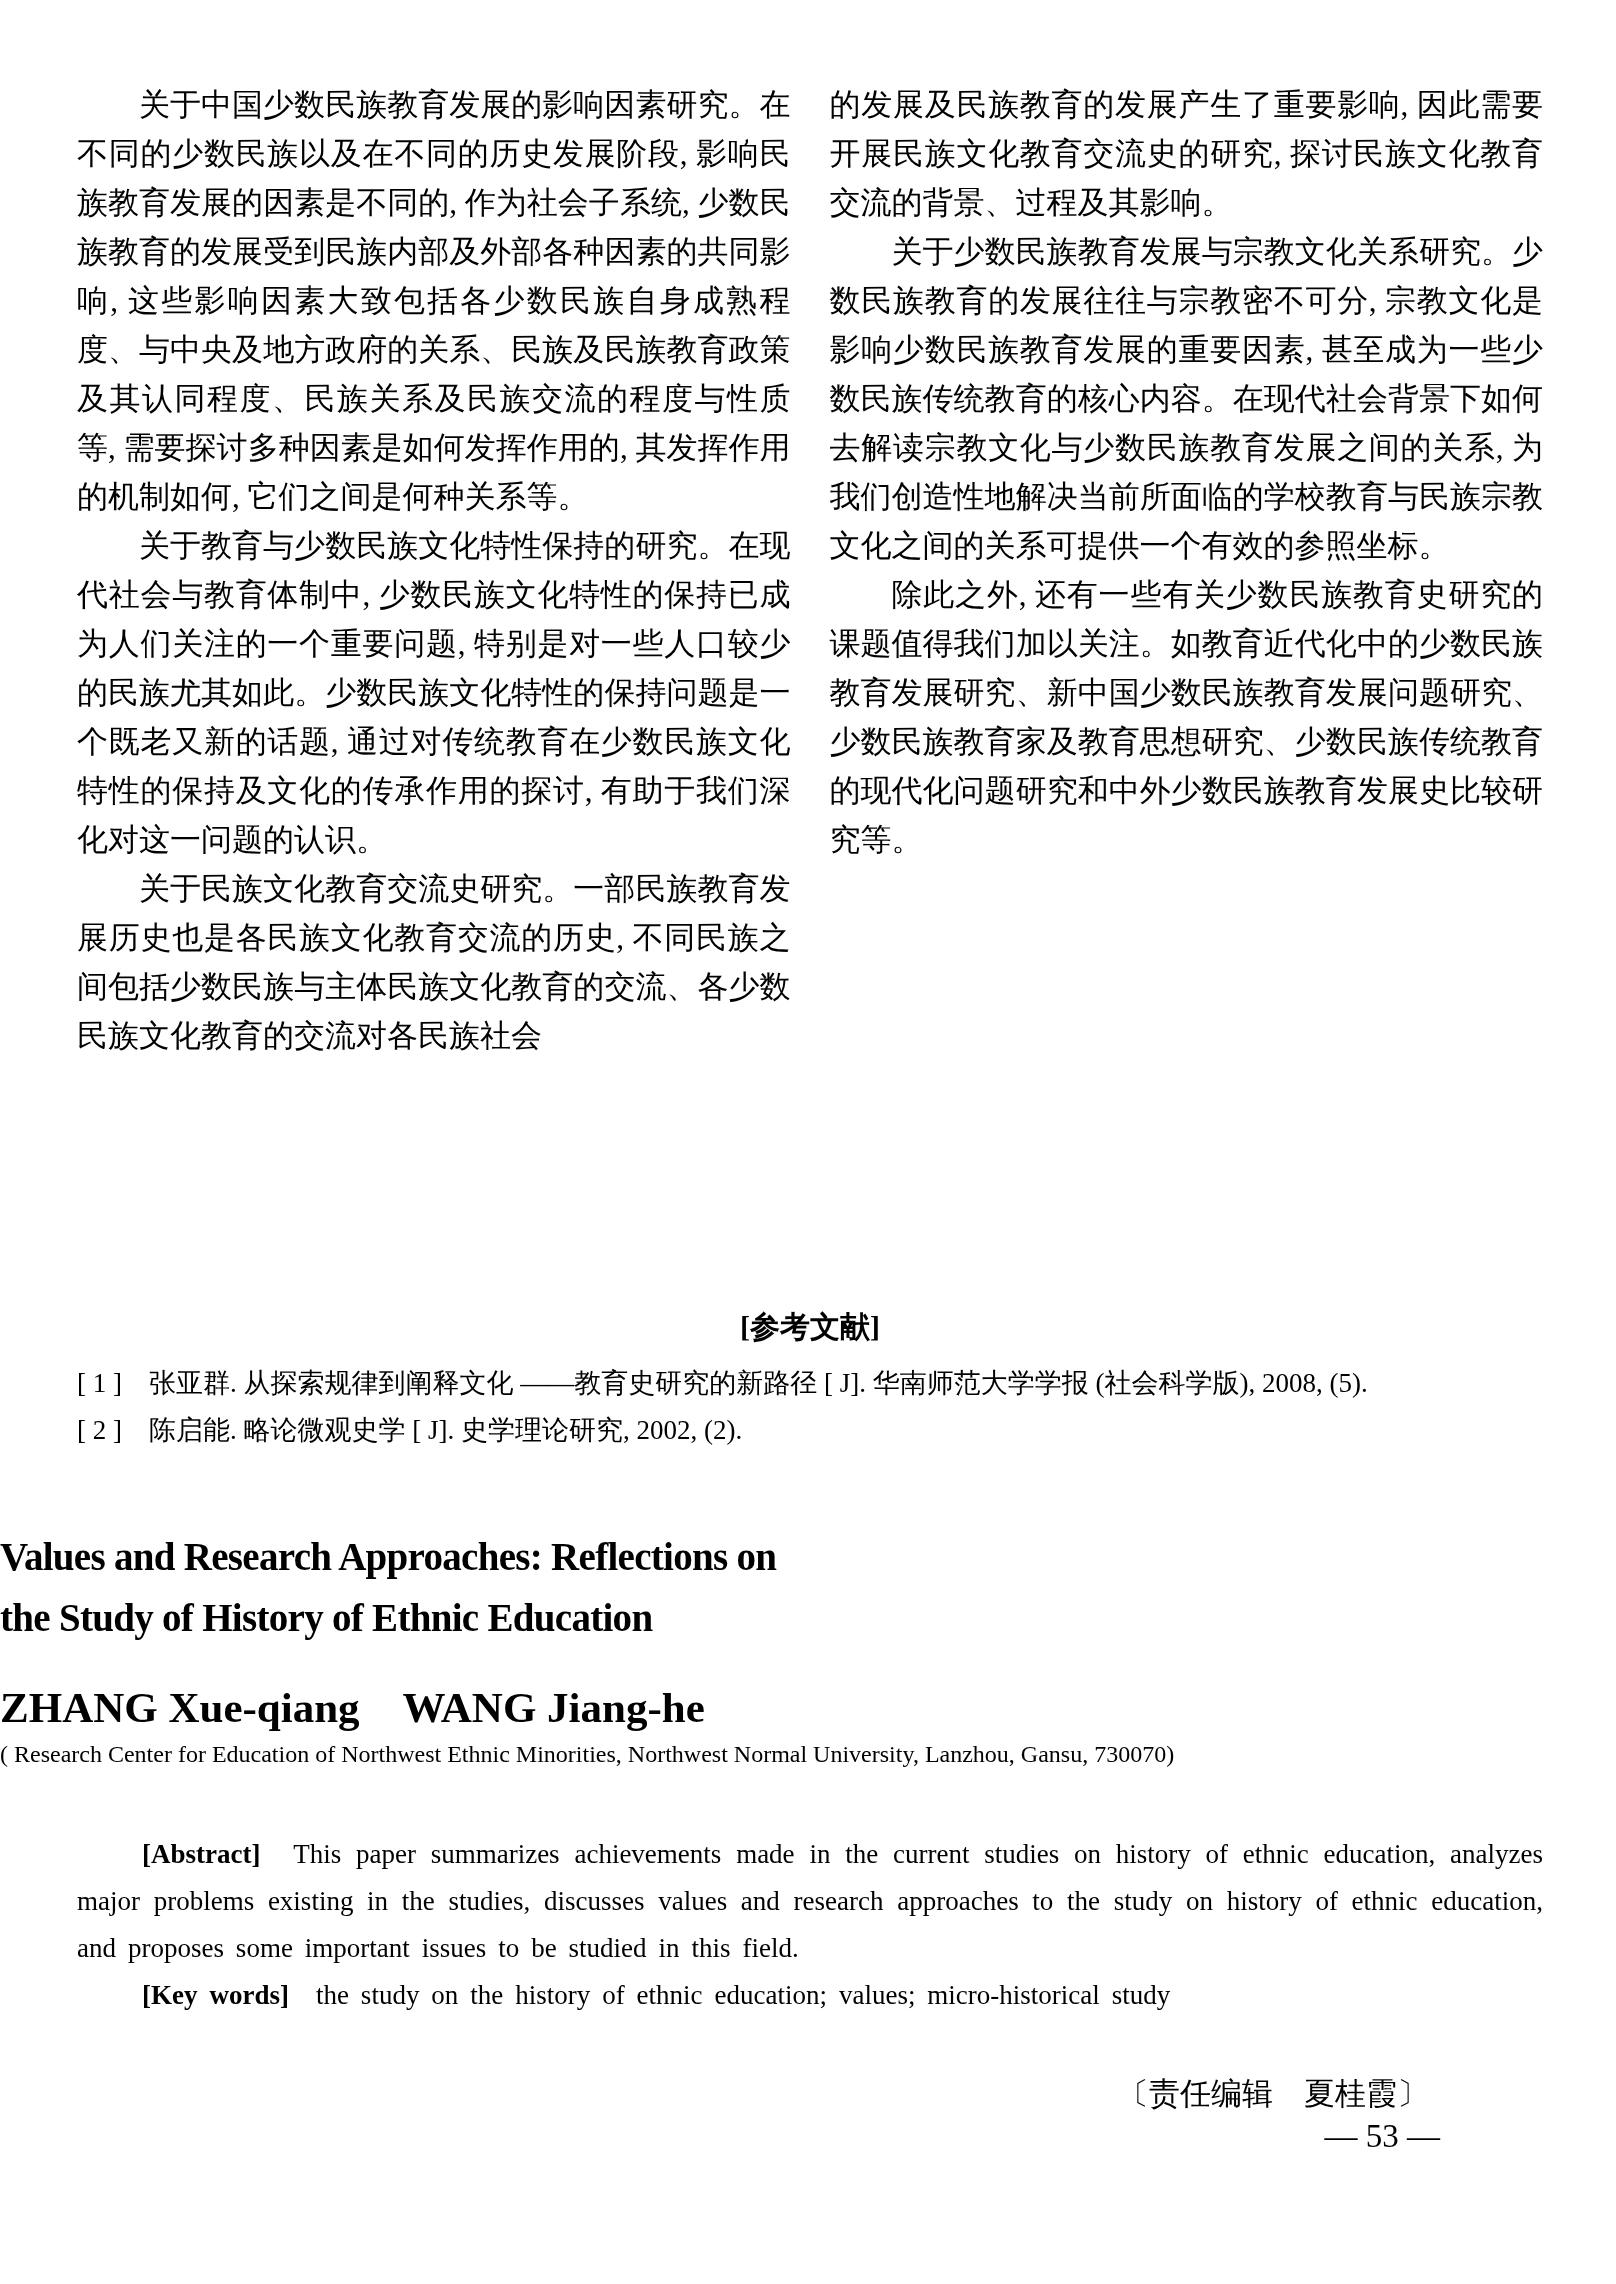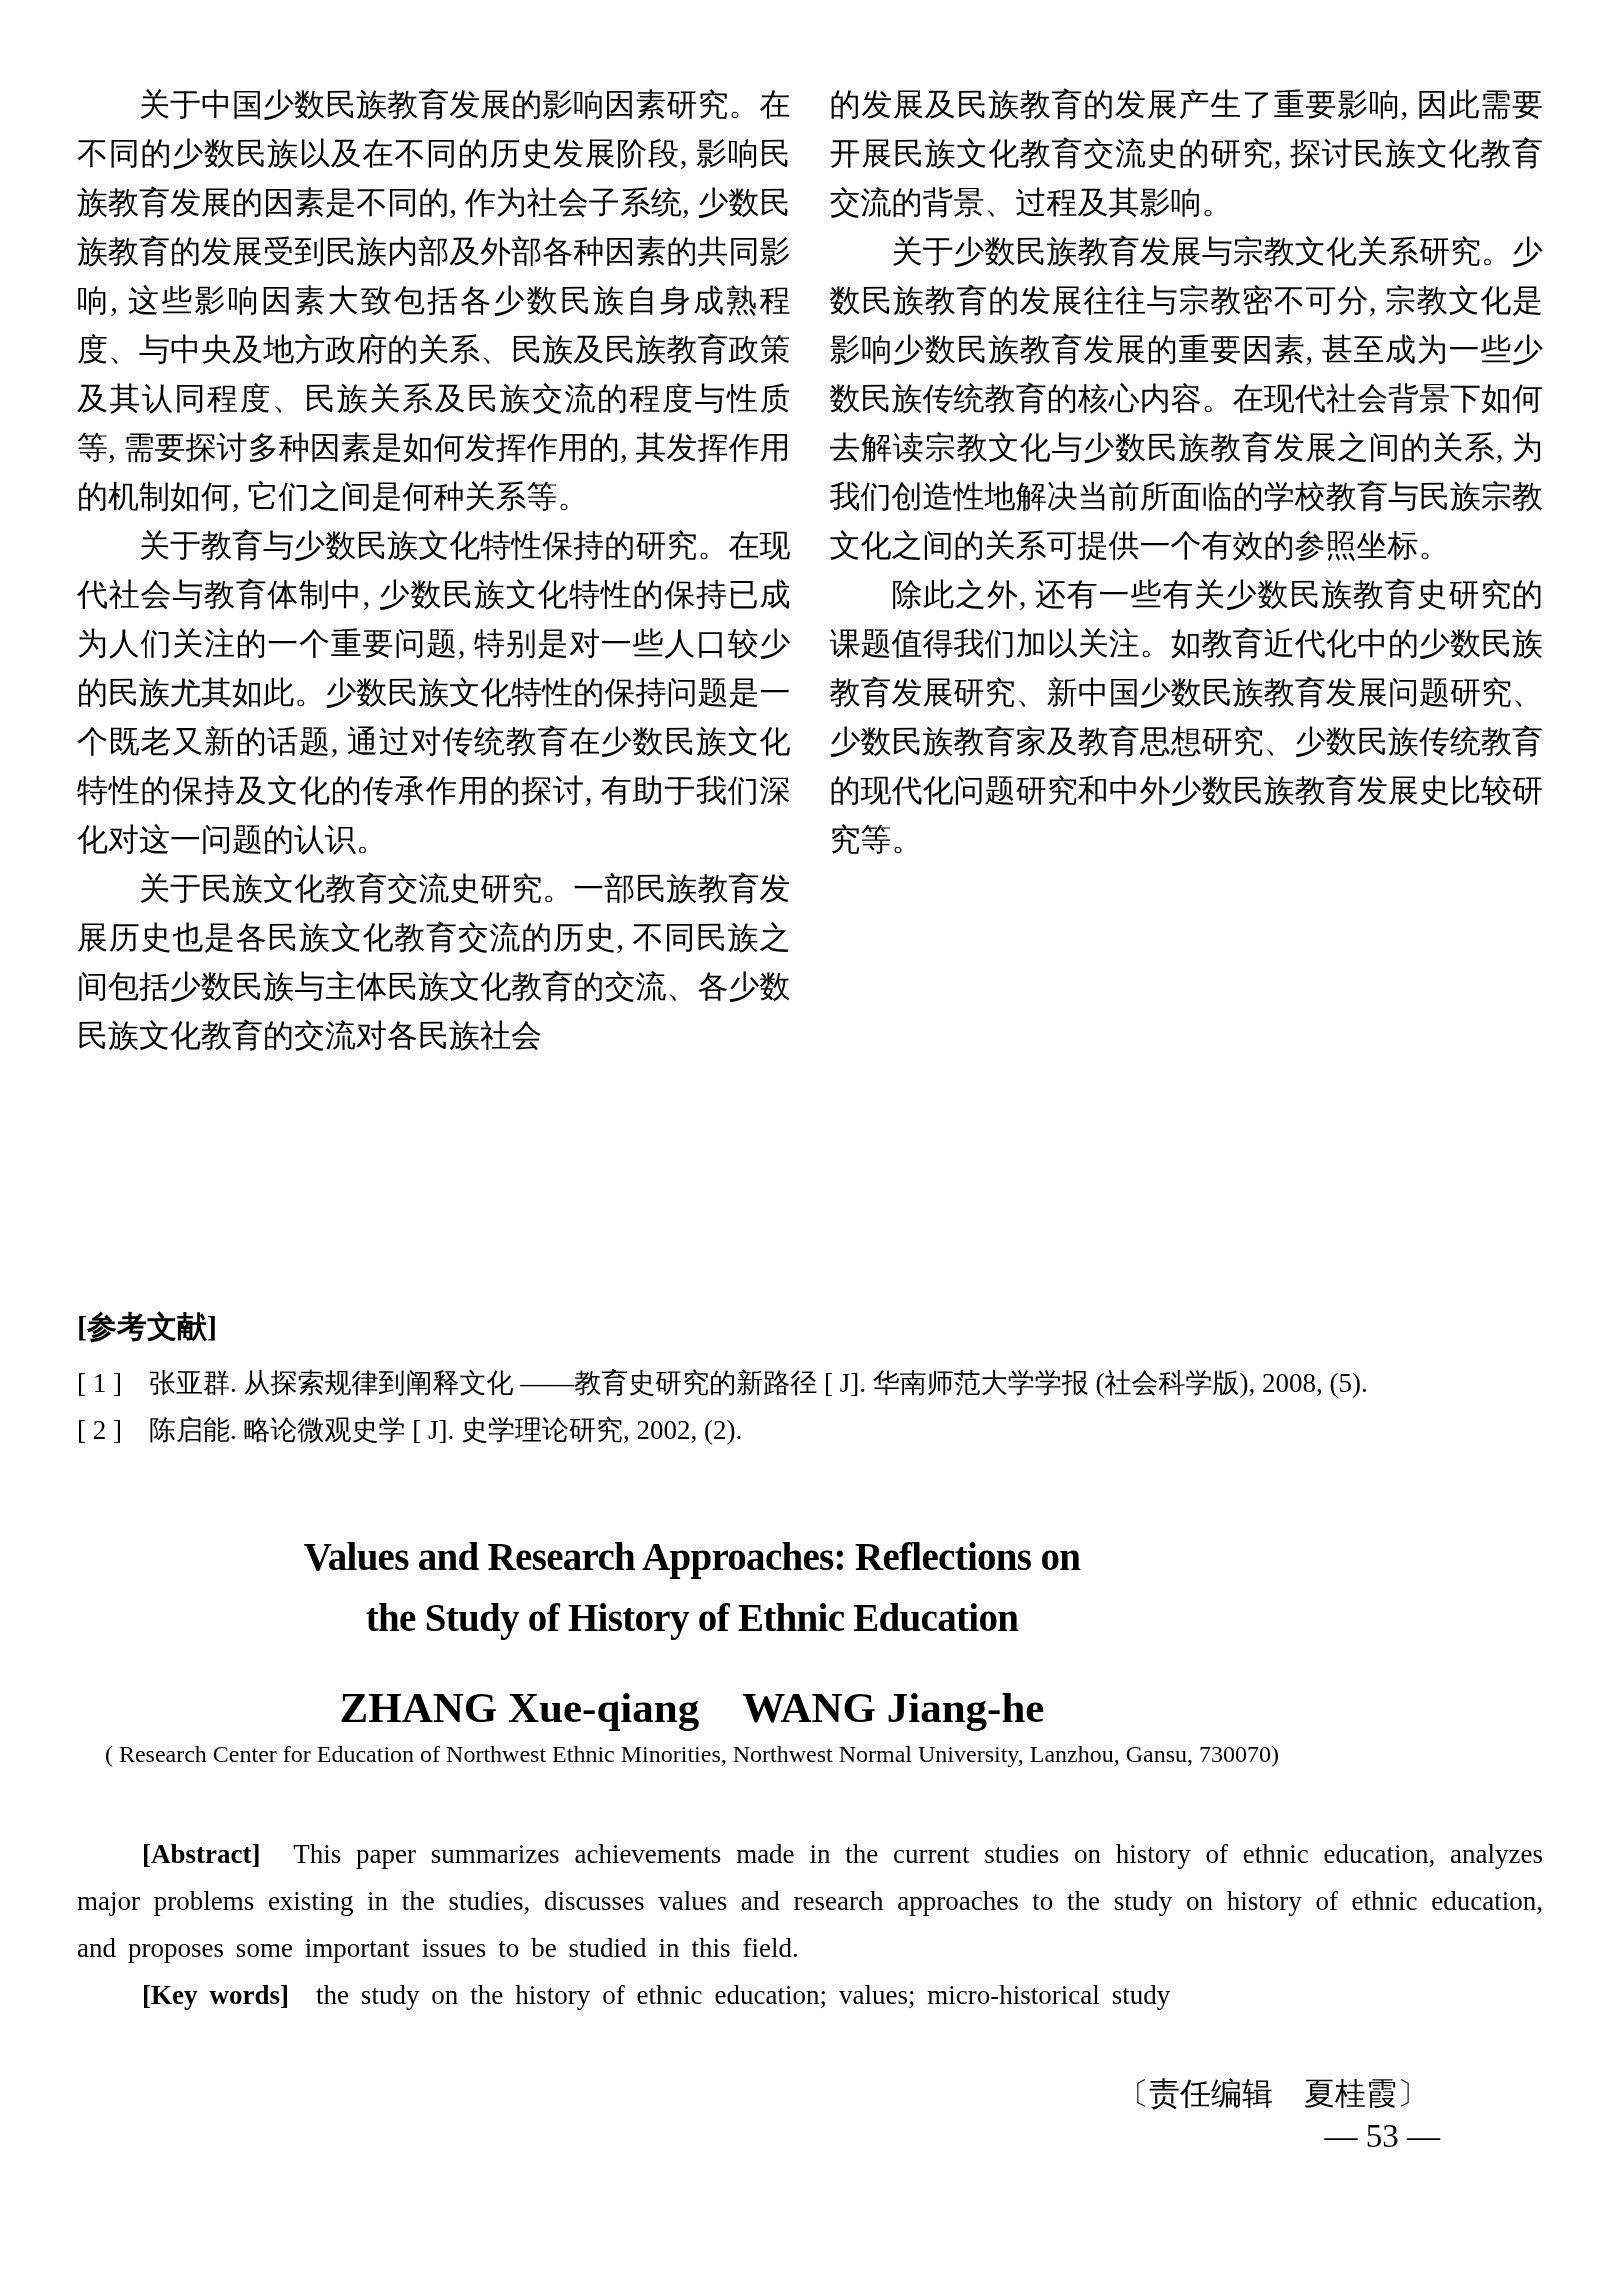--- a/index.html
+++ b/index.html
@@ -32,37 +32,37 @@
   .para { text-indent: 2em; }
   .para.cont { text-indent: 0; }
   
   .refs {
     position: absolute;
     top: 1307px;
     left: 77px;
     width: 1466px;
   }
   .refs-header {
-    text-align: left;
+    text-align: center;
     font-size: 30px;
     font-weight: bold;
     line-height: 39px;
     margin-bottom: 14.3px;
   }
   .ref-item {
     font-size: 27px;
     line-height: 47px;
   }
   
   .english {
     position: absolute;
     top: 1526px;
     left: 0;
     width: 1384px;
-    text-align: center;
+    text-align: left;
   }
   .en-title {
     font-size: 39px;
     font-weight: bold;
     line-height: 61px;
     letter-spacing: -0.7px;
   }
   .en-authors {
     margin-top: 36px;
     font-size: 43px;

